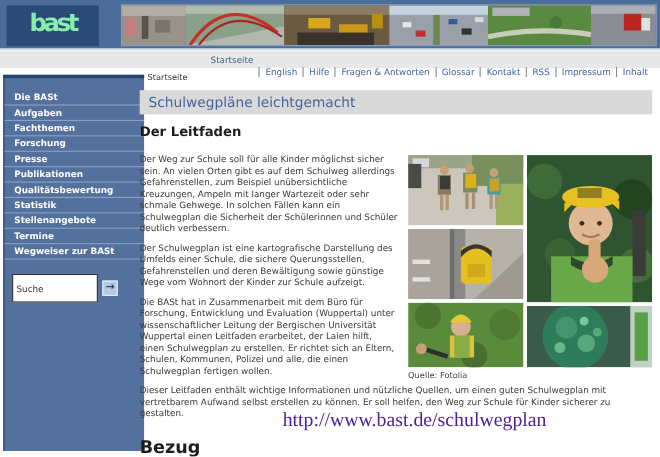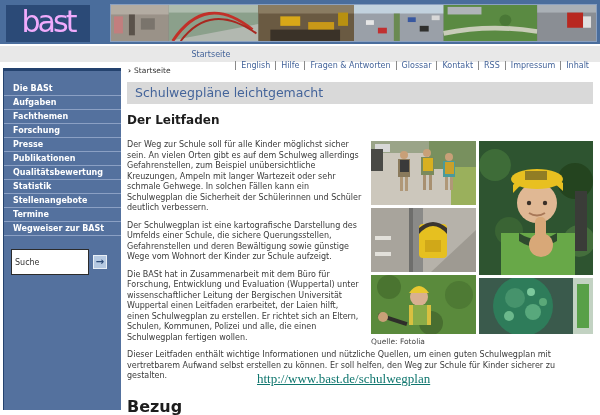--- a/index.html
+++ b/index.html
@@ -16,21 +16,21 @@
     position: absolute; left: 0; top: 0; width: 600px; height: 45px;
     background: #4a6d9c;
     border-bottom: 1px solid #ffffff;
   }
   .logo-box {
     position: absolute; left: 6px; top: 5px; width: 84px; height: 37px;
     background: #2b4a77;
     display: flex; align-items: center; justify-content: center;
   }
   .logo-text {
-    color: #f0abfc; font-weight: normal; font-size: 30px; letter-spacing: -3px;
+    color: #86efac; font-weight: bold; font-size: 22px; letter-spacing: -3px;
     line-height: 1; padding-bottom: 3px;
   }
   .banner {
     position: absolute; left: 110px; top: 4px; width: 487px; height: 38px;
     border: 1px solid #8aa0c0; background: #777;
   }
   .banner svg { display: block; width: 100%; height: 100%; }
 
   
   .topnav {
@@ -40,21 +40,21 @@
     padding-right: 6px; font-size: 8px;
   }
   .topnav-link {
     color: #44649a; text-decoration: none; padding: 0 5px; cursor: pointer;
     white-space: nowrap;
   }
   .topnav-link + .topnav-link { border-left: 1px solid #8a8a8a; margin-top: 22px; }
 
   
   .sidebar {
-    position: absolute; left: 3px; top: 68px; width: 118px; height: 342px;
+    position: absolute; left: 3px; top: 68px; width: 128px; height: 342px;
     background: #54719e;
     border-top: 3px solid #24426e;
     border-left: 1px solid #24426e;
   }
   .sidebar-list { margin-top: 11px; }
   .sidebar-item {
     height: 14px; line-height: 13px; padding-left: 9px;
     color: #ffffff; font-weight: bold; font-size: 8px;
     border-bottom: 1px solid #8ba0c4; cursor: pointer;
     white-space: nowrap;
@@ -93,21 +93,21 @@
   .tile svg { display: block; width: 100%; height: 100%; }
   .tile-a { height: 64px; } .tile-b { height: 64px; } .tile-c { height: 59px; }
   .tile-d { height: 134px; } .tile-e { height: 56px; }
   .caption { font-size: 7.5px; color: #444; margin-top: 3px; }
 
   .bezug-heading { font-size: 16px; font-weight: bold; color: #1d1d1d; margin: 15px 0 11px 0; clear: left; }
 
   .url-overlay {
     position: absolute; left: 257px; top: 371px;
     font-family: "Liberation Serif", "DejaVu Serif", serif;
-    font-size: 13px; color: #0f766e; white-space: nowrap; text-decoration: underline;
+    font-size: 18px; color: #4c1d95; white-space: nowrap;
   }
 </style>
 </head>
 <body>
 
 <div class="header">
   <div class="logo-box">
     <span class="logo-text">bast</span>
   </div>
   <div class="banner">

